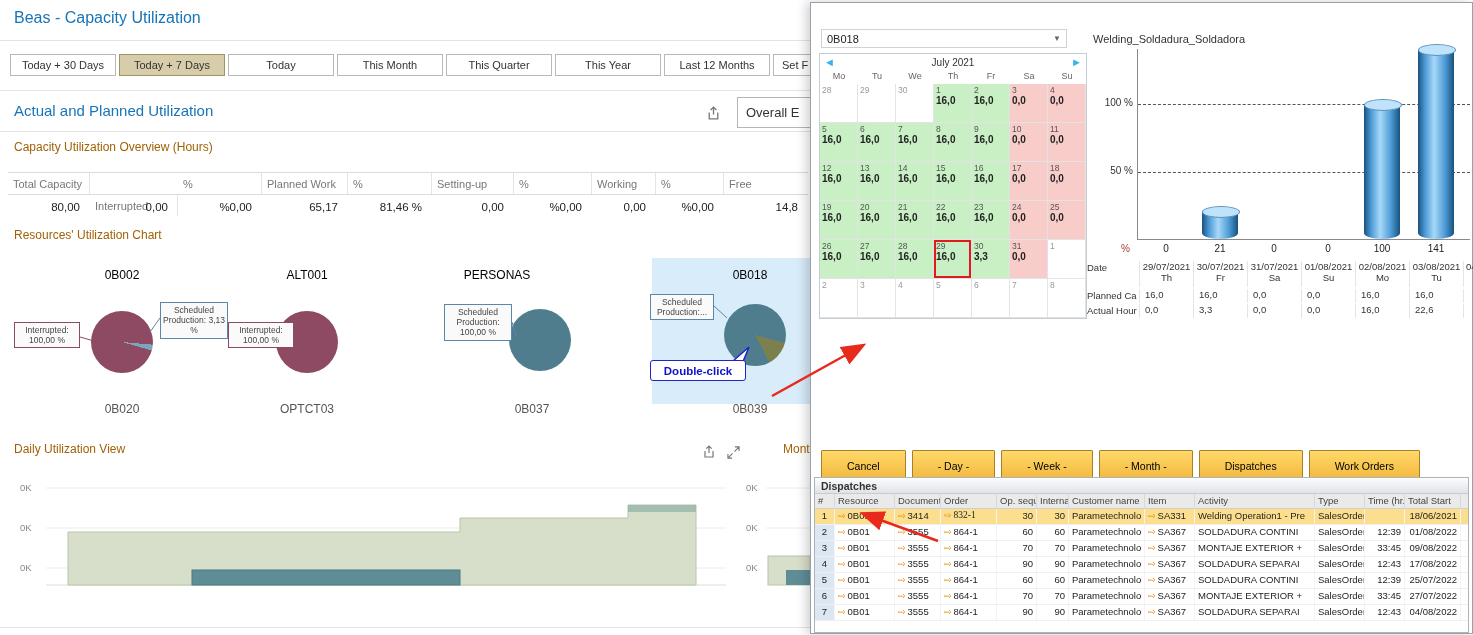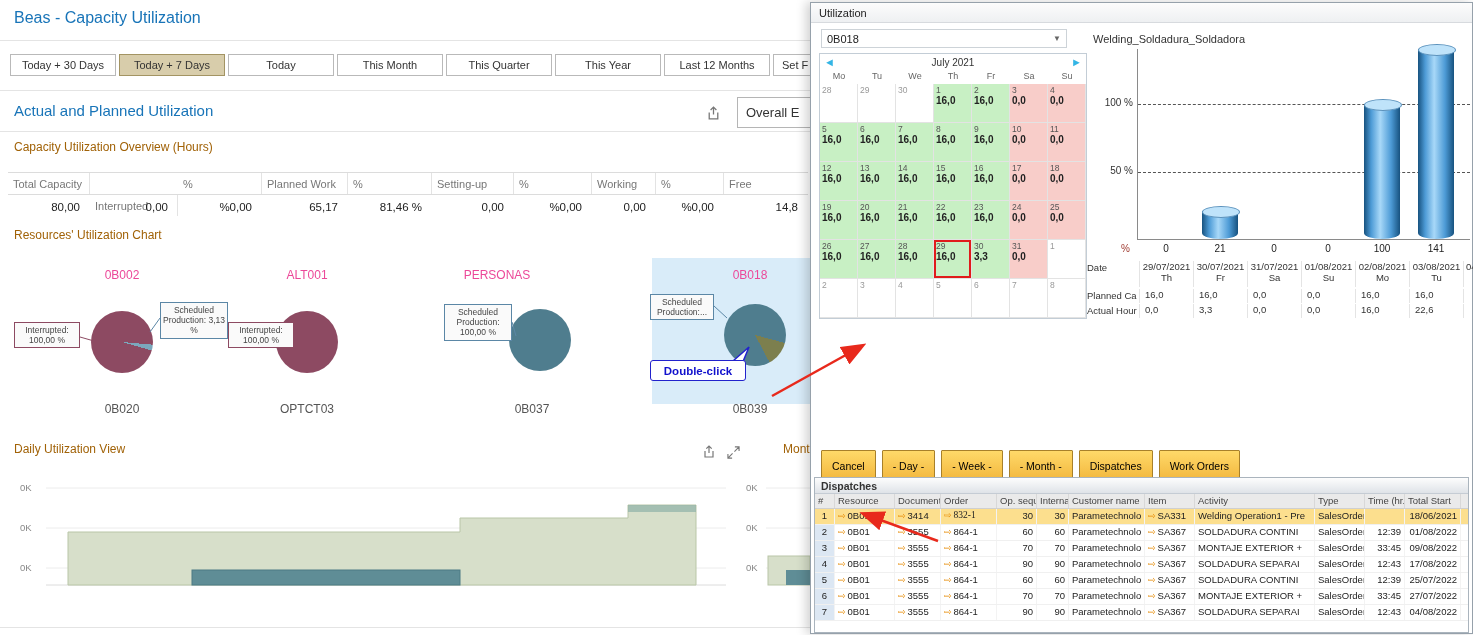--- a/index.html
+++ b/index.html
@@ -27,21 +27,21 @@
   .cap-row { display:flex; height:23px; align-items:center; }
   .cap-row.hdr { border-top:1px solid #dcdcdc; border-bottom:1px solid #dcdcdc; }
   .cap-cell { font-size:11px; overflow:hidden; white-space:nowrap; height:100%; display:flex; align-items:center; }
   .cap-cell.hcell { color:#777; padding-left:5px; border-right:1px solid #e3e3e3; }
   .cap-cell.hcell:last-child { border-right:none; }
   .cap-cell.vcell { color:#222; justify-content:flex-end; padding-right:10px; font-size:11.5px; }
 
   .pie-sec { position:absolute; left:0; top:252px; width:810px; height:182px; }
   .pie-highlight { position:absolute; left:652px; top:6px; width:158px; height:146px; background:#d9ecf9; }
   .pie-lines { position:absolute; left:0; top:0; pointer-events:none; }
-  .pie-name { position:absolute; width:110px; text-align:center; font-size:12px; color:#ec4899; top:16px; }
+  .pie-name { position:absolute; width:110px; text-align:center; font-size:12px; color:#000000; top:16px; }
   .pie-name2 { position:absolute; width:110px; text-align:center; font-size:12px; color:#555; top:150px; }
   .pie { position:absolute; width:62px; height:62px; border-radius:50%; cursor:pointer; }
   .pie-0 { background:conic-gradient(#8d4a62 0 95deg, #7ba7bc 95deg 106deg, #8d4a62 106deg 360deg); }
   .pie-1 { background:#8d4a62; }
   .pie-2 { background:#4f7d8e; }
   .pie-3 { background:conic-gradient(#4f7d8e 0 105deg, #7c7f4e 105deg 152deg, #4f7d8e 152deg 360deg); }
   .callout { position:absolute; background:#fafafa; border:1px solid; font-size:8.5px; line-height:1.2;
              padding:2px 2px; text-align:center; color:#444; }
   .acc-maroon { border-color:#8d4a62; }
   .acc-blue { border-color:#5b87a6; }
@@ -99,21 +99,21 @@
   .trow { position:absolute; left:0; padding-left:52px; display:flex; }
   .trow .tlabel { position:absolute; left:0; top:1px; width:50px; font-size:9.5px; color:#333;
                   white-space:nowrap; overflow:hidden; }
   .trow .tcell { width:54px; flex:none; border-left:1px solid #e4e4e4; display:flex; flex-direction:column;
                  align-items:center; font-size:9.5px; color:#333; }
   .trow .tcell.cut { align-items:flex-start; padding-left:2px; }
   .trow.small .tcell { display:block; text-align:left; padding-left:5px; }
   #dateRow { top:218px; height:26px; } #planRow { top:246px; height:14px; } #actRow { top:261px; height:14px; }
 
   .win-buttons { position:absolute; left:10px; top:447px; display:flex; gap:6px; }
-  .gold-btn { height:32px; padding:0 10px; font-size:10.5px; color:#000; font-family:inherit;
+  .gold-btn { height:32px; padding:0 25px; font-size:10.5px; color:#000; font-family:inherit;
               background:linear-gradient(#ffd969,#f2b63c); border:1px solid #a8802a; border-radius:1px; cursor:pointer; }
 
   .dispatch-panel { position:absolute; left:3px; top:474px; width:655px; height:156px; border:1px solid #aab4bd; background:#fff; overflow:hidden; }
   .dp-title { height:16px; background:linear-gradient(#fdfdfd,#dfe3e8); border-bottom:1px solid #c5ccd4;
               font-size:10.5px; font-weight:bold; color:#333; display:flex; align-items:center; padding-left:6px; }
   .dp-hdr { display:flex; height:15px; background:#eaeaea; border-bottom:1px solid #cfcfcf; }
   .dp-hc { font-size:9.5px; color:#444; padding:1px 3px; border-right:1px solid #d8d8d8;
            white-space:nowrap; overflow:hidden; flex:none; }
   .dp-row { display:flex; height:16px; border-bottom:1px solid #f0f0f0; cursor:pointer; }
   .dp-row.sel { background:#fcdf8e; }
@@ -262,23 +262,20 @@
         <line x1="24" y1="98" x2="68" y2="98" stroke="#ececec"></line>
         <rect x="26" y="86" width="42" height="29" fill="#d7dfca" stroke="#b9c6a7"></rect>
         <rect x="44" y="100" width="24" height="15" fill="#5f8d96"></rect>
       </svg>
     </div>
 
     <div class="hline" style="top:627px"></div>
   </div>
 
   <div class="overlay">
-    <div class="titlebar">
-      <span>Utilization</span>
-    </div>
 
     <div class="combo">
       <span>0B018</span>
       <span class="combo-arrow">▼</span>
     </div>
     <div class="uw-chart-title">Welding_Soldadura_Soldadora</div>
 
     <div class="calendar">
       <div class="cal-nav">
         <span class="cal-arrow">◄</span>

